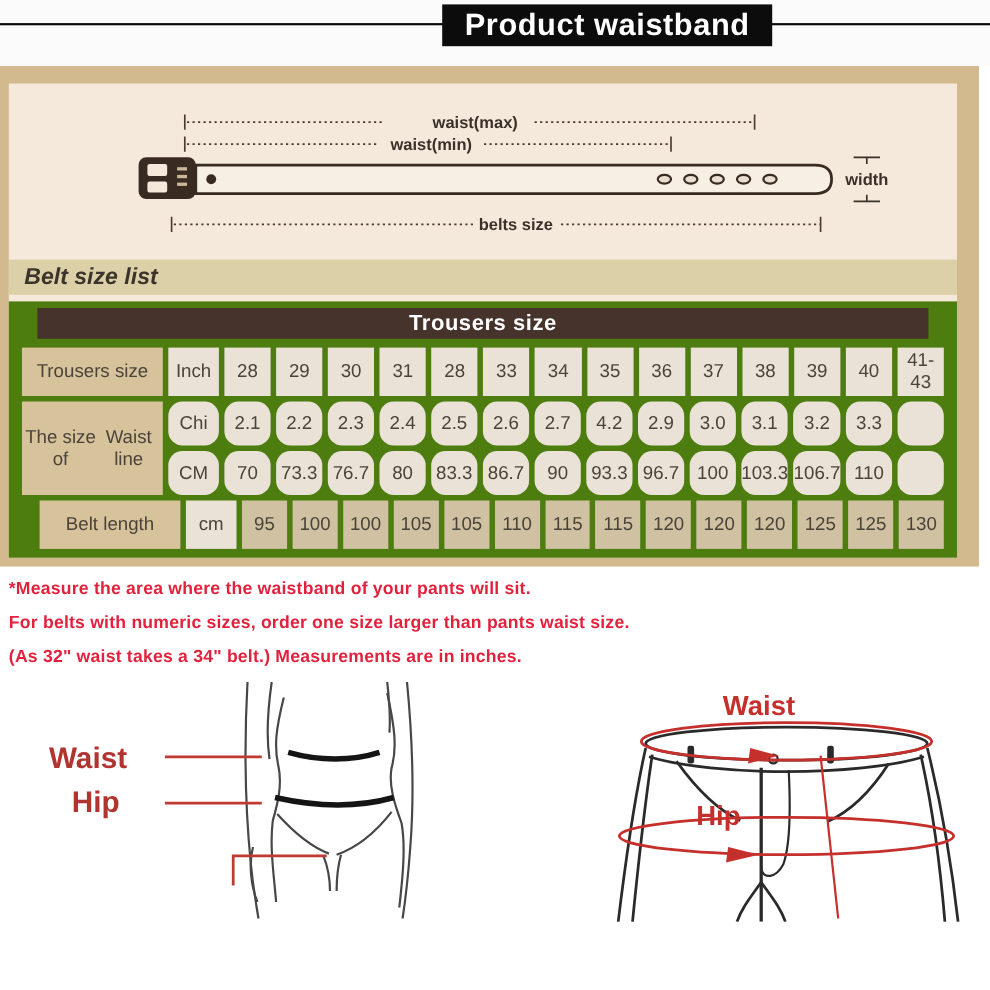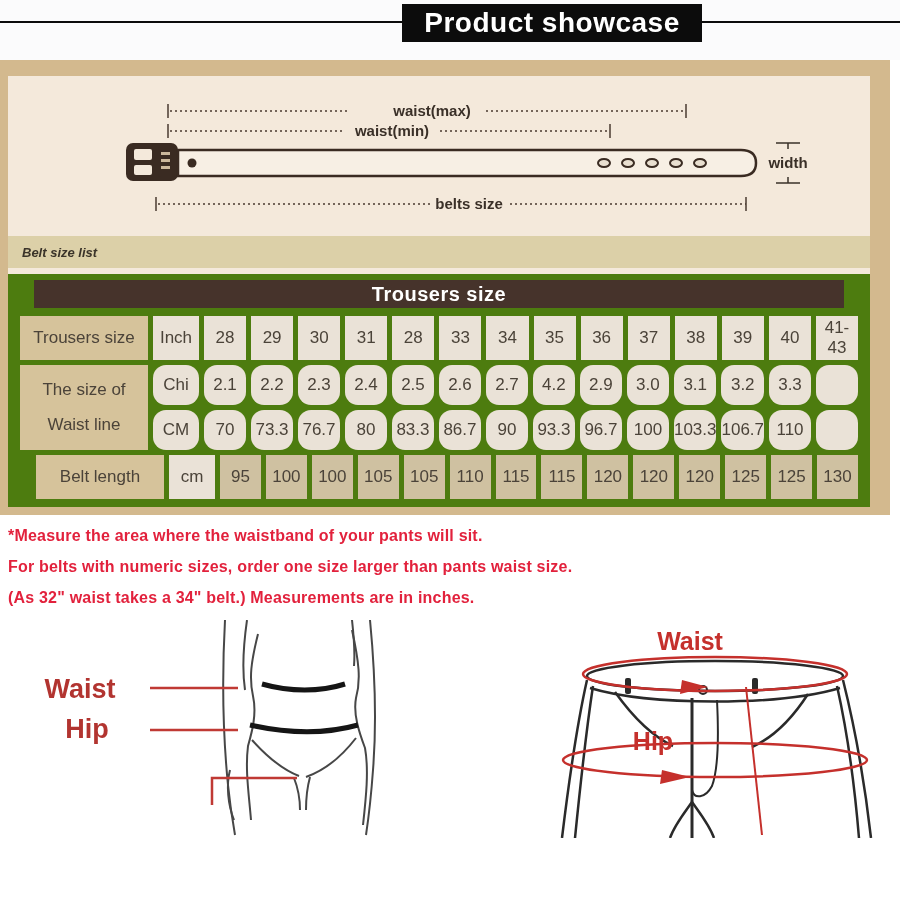--- a/index.html
+++ b/index.html
@@ -13,39 +13,39 @@
                background:#0c0c0c; color:#ffffff; display:flex; align-items:center;
                justify-content:center; font-size:28px; font-weight:600; letter-spacing:0.5px; }
 
   
   .frame { width:890px; height:455px; border-style:solid; border-color:#d3b98e;
            border-width:16px 20px 8px 8px; background:#f4e9db;
            display:flex; flex-direction:column; }
   .belt-svg { display:block; margin-top:10px; }
 
   .khaki-bar { margin-top:12px; height:32px; background:#dcd0a8; display:flex; align-items:center;
-               padding-left:14px; font-style:italic; font-weight:bold; font-size:13px; color:#3b342a; }
+               padding-left:14px; font-style:italic; font-weight:bold; font-size:21px; color:#3b342a; }
 
   .table-panel { flex:1; margin-top:6px; background:#4d7c0f; padding:6px 12px 8px 12px; }
   .dark-bar { margin:0 14px 8px 14px; height:28px; background:#46332b; color:#ffffff;
               display:flex; align-items:center; justify-content:center;
               font-weight:bold; font-size:20px; letter-spacing:0.5px; }
 
   .grid16 { display:grid; grid-template-columns:128px 46px repeat(14, 1fr); gap:5px; }
   .tmid   { display:grid; grid-template-columns:128px 1fr; gap:5px; margin-top:5px; }
   .grid15two { display:grid; grid-template-columns:46px repeat(14, 1fr); gap:5px; }
   .trow-last { margin-top:5px;padding-left:16px; }
 
   .cell { background:#eae2d7; color:#4b4339; font-size:17px; display:flex;
           align-items:center; justify-content:center; height:44px; text-align:center; }
   .h40 { height:40px;border-radius:13px; }
   .cell-tan  { background:#d6c39b; }
   .cell-belt { background:#cfc1a1; }
   .cell-empty{ background:#eae2d7; }
-  .merged { flex-direction:column; justify-content:space-around; height:auto; padding:8px 2px;align-items:center; }
+  .merged { justify-content:space-around; height:auto; padding:8px 2px;align-items:center; }
   .merged span { display:block; }
 
   
   .notes { padding:12px 0 0 8px; }
   .notes-heading { color:#a6413b; font-weight:bold; font-size:21px; margin-bottom:6px; }
   .notes-line { color:#e2213c; font-weight:bold; font-size:16px; margin-bottom:13px; letter-spacing:0.2px; }
 
   
   .diagrams { position:relative; height:218px; margin-top:4px; }
   .body-svg  { position:absolute; left:0;   top:0; }
@@ -54,21 +54,21 @@
   text { font-family:"Liberation Sans", sans-serif; }
   .diagram-label-left  { font-size:27px; font-weight:bold; fill:#b23430; }
   .diagram-label-right { font-size:25px; font-weight:bold; fill:#c5302c; }
   .belt-text { font-size:15px; font-weight:600; fill:#3a3028; }
 </style>
 </head>
 <body>
 
 <div class="header">
   <div class="title-line"></div>
-  <div class="title-box">Product showcase</div>
+  <div class="title-box">Product waistband</div>
 </div>
 
 <div class="frame">
 
   <svg class="belt-svg" width="862" height="138" viewBox="0 0 862 138">
     <g stroke="#4a3a30" stroke-width="1.5">
       <line x1="160" y1="18" x2="160" y2="32"></line>
       <line x1="162" y1="25" x2="340" y2="25" stroke-dasharray="2 3"></line>
       <line x1="478" y1="25" x2="678" y2="25" stroke-dasharray="2 3"></line>
       <line x1="678" y1="18" x2="678" y2="32"></line>

